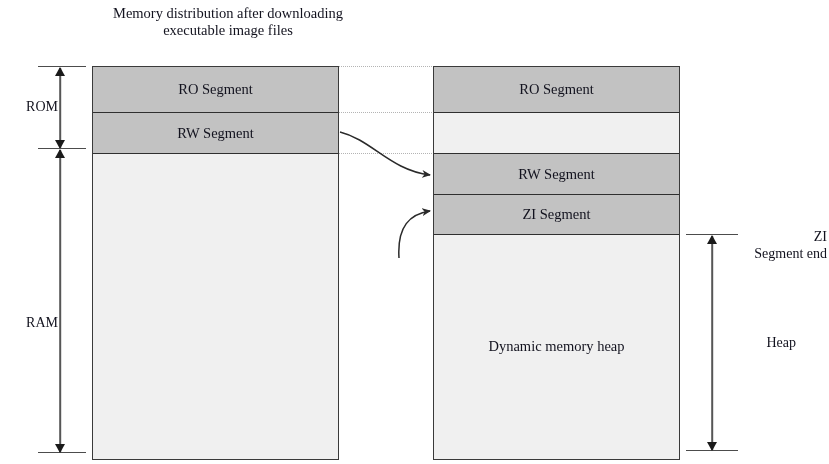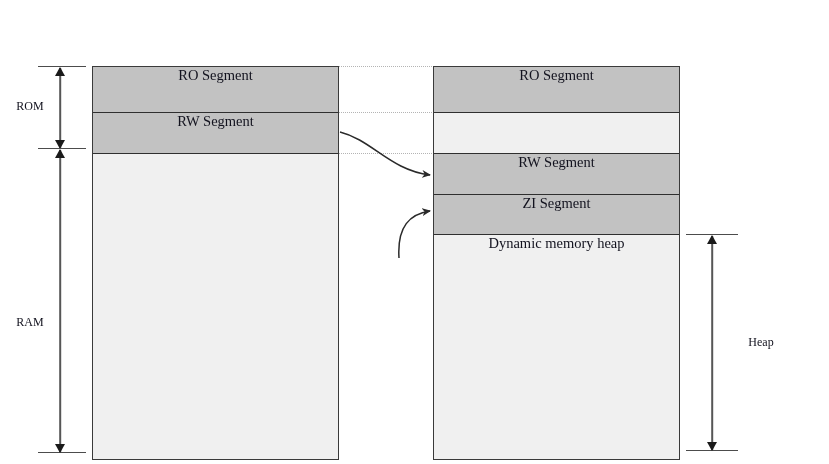--- a/index.html
+++ b/index.html
@@ -38,20 +38,21 @@
   }
   #column-left  { left: 92px;  top: 66px; width: 247px; height: 394px; }
   #column-right { left: 433px; top: 66px; width: 247px; height: 394px; }
 
   .seg {
     position: absolute;
     left: 0;
     right: 0;
     box-sizing: border-box;
     display: flex;
+    align-items: center;
     justify-content: center;
     font-size: 14.5px;
     color: #12121e;
   }
   .seg.filled {
     background: #c2c2c2;
     border-bottom: 1.6px solid #2f2f2f;
   }
   .seg.empty {
     background: #f0f0f0;
@@ -91,44 +92,45 @@
     transform: translateX(-50%);
     border-left: 5px solid transparent;
     border-right: 5px solid transparent;
   }
   .arrowhead.up   { border-bottom: 9px solid #1a1a1a; }
   .arrowhead.down { border-top: 9px solid #1a1a1a; }
 
   
   .side-label {
     position: absolute;
-    font-size: 12px;
+    font-size: 14px;
     line-height: 17px;
     color: #12121e;
-    text-align: center;
+    text-align: right;
     white-space: pre-line;
   }
   #label-rom  { left: 2px;  top: 98px;  width: 56px; }
   #label-ram  { left: 2px;  top: 314px; width: 56px; }
   #label-zi-end { left: 722px; top: 228px; width: 105px; }
   #label-heap { left: 714px; top: 334px; width: 70px; padding-left: 12px; }
 
   
   #curves {
     position: absolute;
     left: 0; top: 0;
     width: 829px; height: 464px;
     pointer-events: none;
   }
 </style>
 </head>
 <body>
 
 <div id="canvas">
 
+  <div class="diagram-title" id="title-left">Memory distribution after downloading executable image files</div>
 
   <div class="dotted-link" style="left:339px; top:66px; width:95px;"></div>
   <div class="dotted-link" style="left:339px; top:112px; width:95px;"></div>
   <div class="dotted-link" style="left:339px; top:153px; width:95px;"></div>
 
   <div class="mem-column" id="column-left">
     <div class="seg filled" style="top:0px; height:46px;">
       <span>RO Segment</span>
     </div>
     <div class="seg filled" style="top:46px; height:41px;">
@@ -175,20 +177,22 @@
   </div>
   <div class="side-label" id="label-ram">RAM</div>
 
   <div class="measure" id="measure-heap" style="left:694px; top:228px; width:36px; height:228px;">
     <div class="tick" style="left:-8px; top:6px; width:52px;"></div>
     <div class="tick" style="left:-8px; top:222px; width:52px;"></div>
     <div class="shaft" style="top:8px; height:214px;"></div>
     <div class="arrowhead up" style="top:7px;"></div>
     <div class="arrowhead down" style="top:214px;"></div>
   </div>
+  <div class="side-label" id="label-zi-end">ZI
+Segment end</div>
   <div class="side-label" id="label-heap">Heap</div>
 
   <svg id="curves" viewBox="0 0 829 464" xmlns="http://www.w3.org/2000/svg">
     <defs>
       <marker id="ah" markerWidth="9" markerHeight="8" refX="8" refY="4" orient="auto" markerUnits="userSpaceOnUse">
         <path d="M0,0 L9,4 L0,8 L2.6,4 Z" fill="#2a2a2a"></path>
       </marker>
     </defs>
     <path d="M 340,132 C 372,140 390,170 430,175" fill="none" stroke="#2a2a2a" stroke-width="1.5" marker-end="url(#ah)"></path>
     <path d="M 399,258 C 397,226 410,214 430,211" fill="none" stroke="#2a2a2a" stroke-width="1.5" marker-end="url(#ah)"></path>

